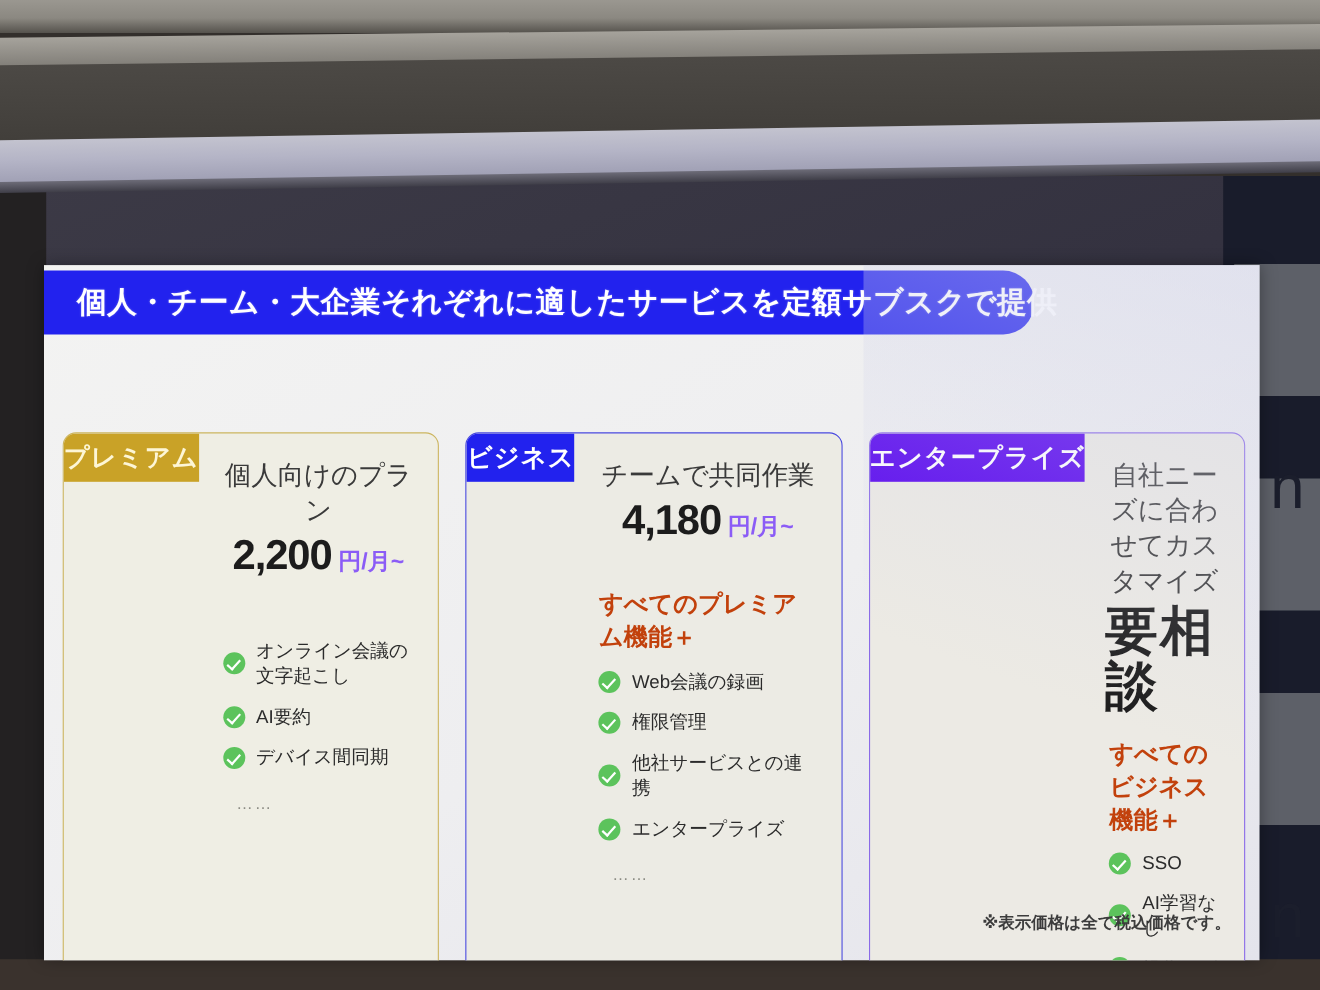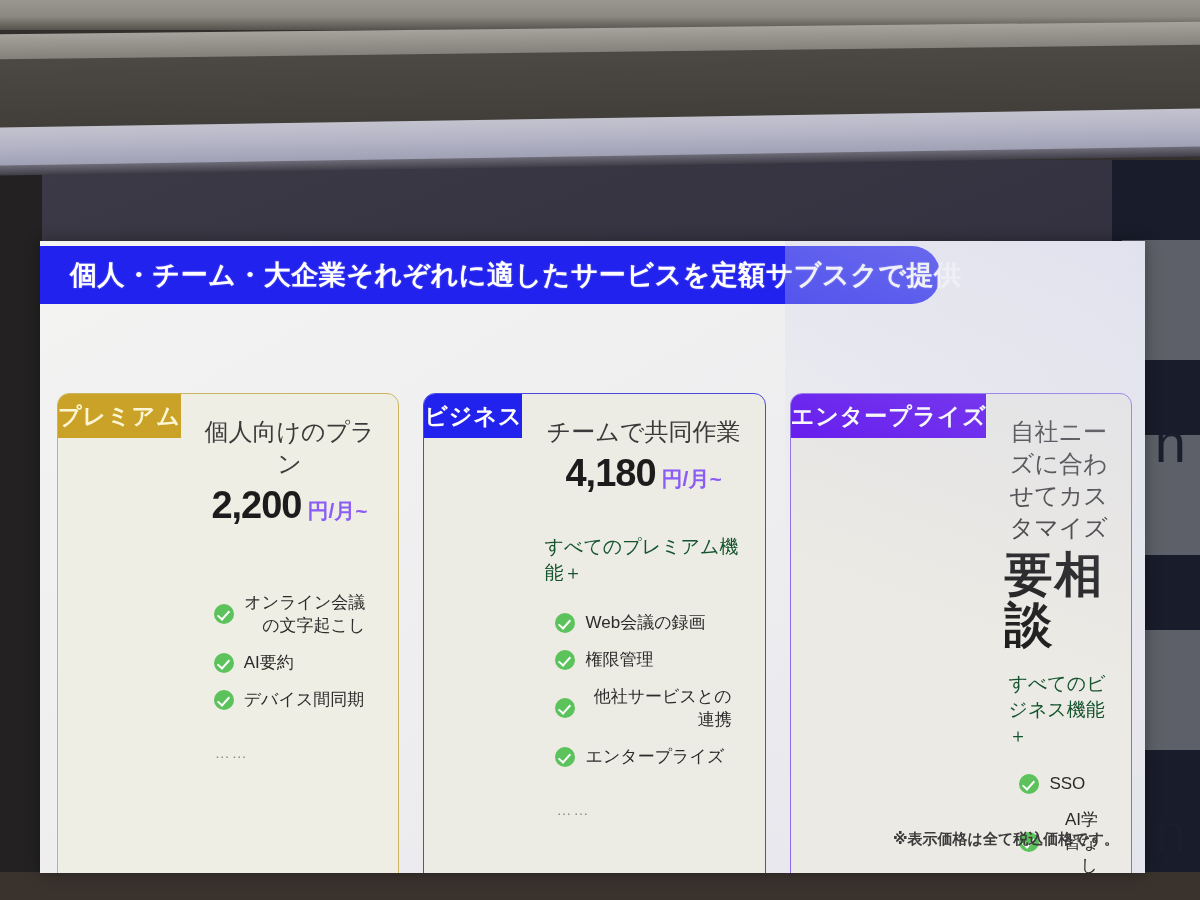--- a/index.html
+++ b/index.html
@@ -117,25 +117,25 @@
     display:flex; align-items:baseline; justify-content:center;
     margin-bottom:14px; min-height:60px;
   }
   .price-amount {
     font-size:38px; font-weight:700; color:#1c1c1c; letter-spacing:-1px; line-height:1.05;
   }
   .price-amount.quote { font-size:48px; letter-spacing:2px; }
   .price-unit { font-size:21px; font-weight:700; color:#8b5cf6; margin-left:6px; }
 
   .feature-head {
-    font-size:19px; font-weight:400; color:#14532d; margin:6px 0 10px 4px;
+    font-size:22px; font-weight:700; color:#c2410c; margin:6px 0 10px 4px;
   }
   .feature-head.spacer { visibility:hidden; }
 
-  .feature-list { list-style:none; margin:15px; padding:0;text-align:right; }
+  .feature-list { list-style:none; margin:4px; padding:0; }
   .feature-list li {
     display:flex; align-items:center; gap:10px;
     margin-bottom:14px; font-size:17px; color:#2b2b2b;
   }
   .check {
     width:20px; height:20px; border-radius:50%; background:#5cc35c;
     flex:0 0 20px; position:relative;
   }
   .check::after {
     content:""; position:absolute; left:6px; top:4px;

